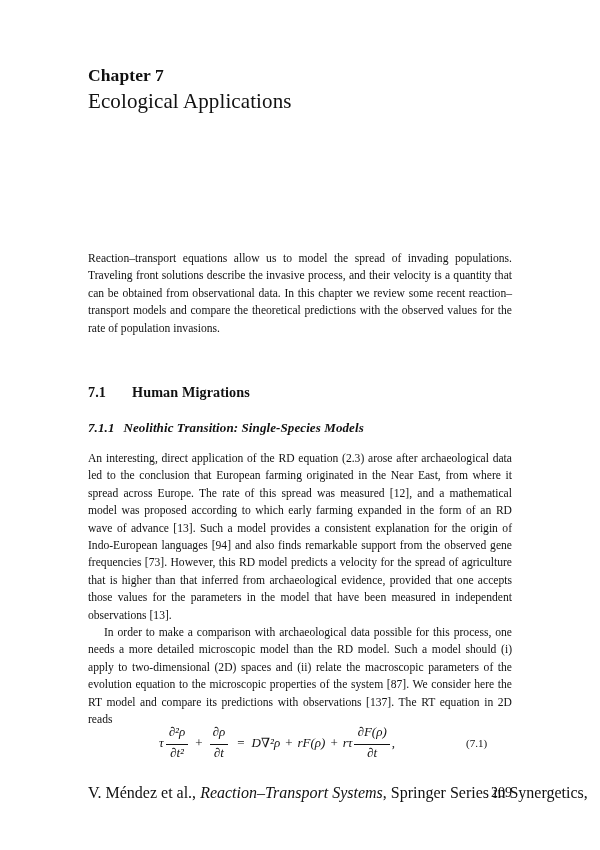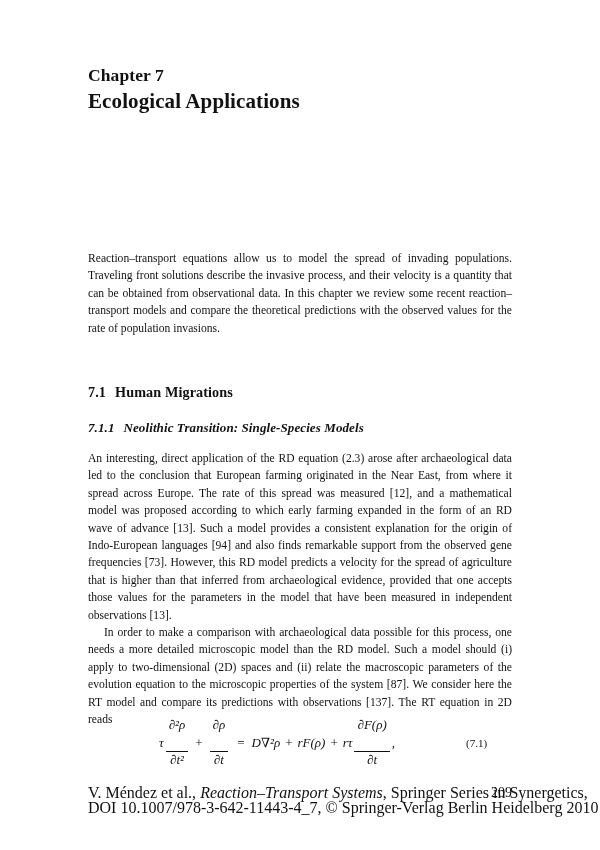--- a/index.html
+++ b/index.html
@@ -32,21 +32,21 @@
     width: 424px;
   }
   .chapter-number {
     font-size: 17.5px;
     font-weight: bold;
     letter-spacing: 0.1px;
     line-height: 1.32;
   }
   .chapter-title {
     font-size: 21px;
-    font-weight: bold;
+    font-weight: normal;
     letter-spacing: 0.1px;
     line-height: 1.3;
     margin-top: 1px;
   }
 
   
   .abstract {
     position: absolute;
     top: 250px;
     left: 0;
@@ -61,21 +61,21 @@
   
   .sec-h1 {
     position: absolute;
     top: 384px;
     left: 0;
     width: 424px;
     font-size: 14.2px;
     font-weight: bold;
     letter-spacing: 0.1px;
   }
-  .sec-h1 .num { margin-right: 9px; }
+  .sec-h1 .num { margin-right: 26px; }
 
   .sec-h2 {
     position: absolute;
     top: 420px;
     left: 0;
     width: 424px;
     font-size: 13px;
     font-weight: bold;
     font-style: italic;
     letter-spacing: 0.1px;
@@ -129,21 +129,21 @@
   .op-eq { font-style: normal; margin: 0 7px; }
   .frac {
     display: inline-flex;
     flex-direction: column;
     align-items: center;
     vertical-align: middle;
     margin: 0 2px;
     line-height: 1.12;
   }
   .frac .num-part {
-    padding: 0 3px 18px 3px;
+    padding: 0 3px 4px 3px;
     border-bottom: 1px solid #111111;
     white-space: nowrap;
   }
   .frac .den-part {
     padding: 1px 3px 0 3px;
     white-space: nowrap;
   }
 
   
   .footer {
@@ -217,19 +217,18 @@
           <span class="num-part math">∂F(ρ)</span>
           <span class="den-part math">∂t</span>
         </span>
         <span class="math-up">,</span>
       </div>
       <div class="eq-num">(7.1)</div>
     </div>
 
     <div class="footer">
       <span class="footer-line"><span>V. Méndez et al., </span><span class="ital">Reaction–Transport Systems</span><span>, Springer Series in Synergetics,</span></span>
-      <span class="footer-line">DOI 10.1007/978-3-642-11443-4_7, © Springer-Verlag Berlin Heidelberg 2010</span>
     </div>
 
     <div class="page-number">209</div>
 
   </div>
 </div>
 
 </body></html>

